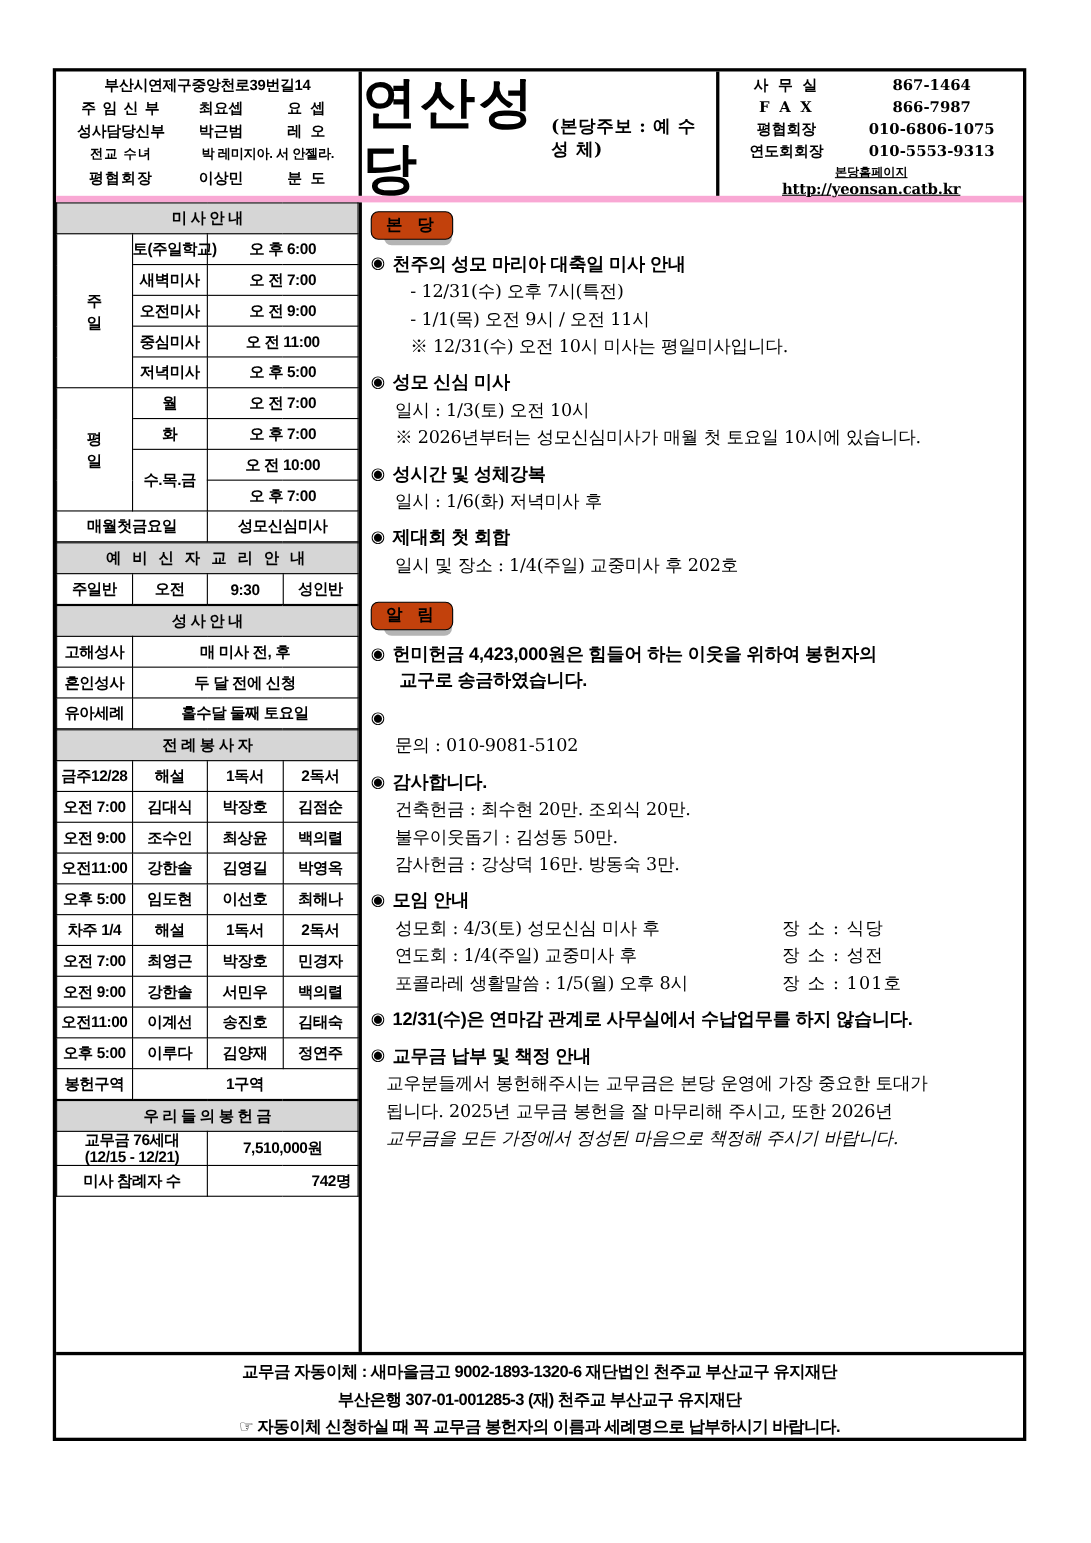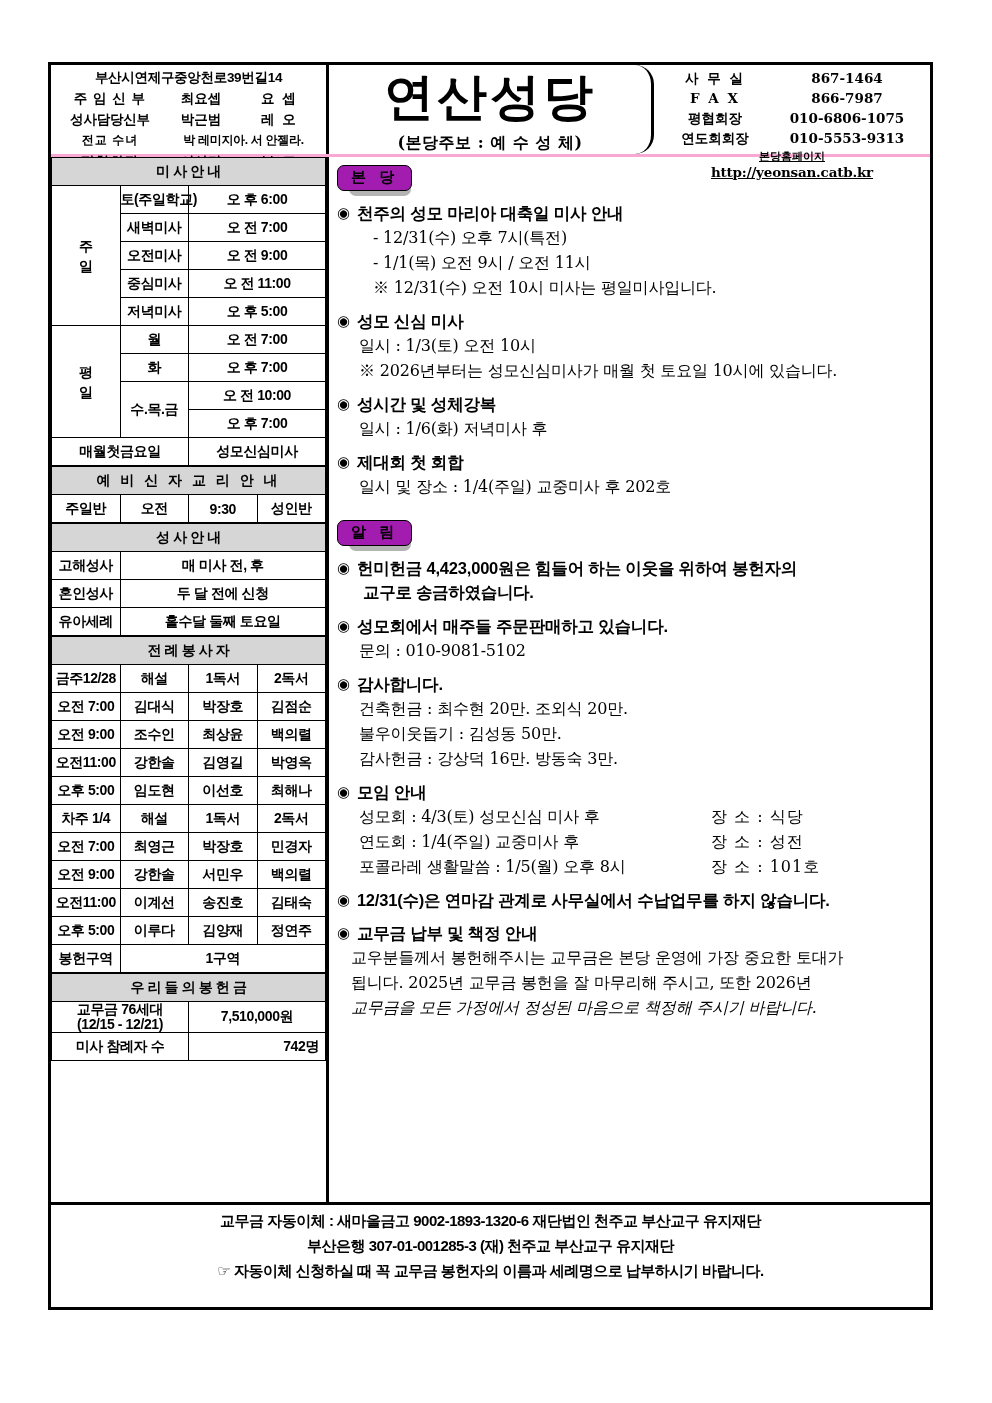--- a/index.html
+++ b/index.html
@@ -20,22 +20,22 @@
     top: 62px;
     width: 885px;
     height: 1248px;
     border: 3px solid #000;
     box-sizing: border-box;
   }
 
   
   .masthead {
     display: flex;
-    height: 92px;
-    border-bottom: 3px solid #f9a8d4;
+    height: 119px;
+    border-bottom: 6px solid #f9a8d4;
     box-sizing: border-box;
   }
   .mh-left {
     width: 278px;
     border-right: 3px solid #000;
     box-sizing: border-box;
     padding: 4px 4px 0 4px;
     display: flex;
     flex-direction: column;
     align-items: center;
@@ -60,25 +60,24 @@
   .mh-name { width: 72px; text-align: center; }
   .mh-bap  { flex: 1; text-align: center; letter-spacing: 2px;}
   .mh-row.small { font-size: 12px; }
   .mh-row.small .mh-name { width: auto; flex:1; text-align:center; letter-spacing:-0.3px;}
 
   .mh-center {
     flex: 1;
     border-right: 3px solid #000;
     box-sizing: border-box;
     display: flex;
-    flex-direction: column;
+    flex-direction: row;
     align-items: center;
     justify-content: center;
     padding-top: 2px;
-    border-radius: 19px;
   }
   .mh-title {
     font-size: 50px;
     font-weight: bold;
     letter-spacing: 3px;
     line-height: 60px;
     font-family: "DejaVu Sans", sans-serif;
   }
   .mh-sub {
     font-size: 16px;
@@ -163,21 +162,21 @@
   
   .tab {
     display: inline-block;
     position: relative;
     margin-bottom: 10px;
   }
   .tab-box {
     display: inline-block;
     border: 1.5px solid #000;
     border-radius: 7px;
-    background: #a21caf;
+    background: #c2410c;
     padding: 2px 13px 3px 13px;
     font-size: 15px;
     font-weight: bold;
     letter-spacing: 4px;
     font-family: "DejaVu Serif", serif;
     position: relative;
     z-index: 2;
   }
   .tab-shadow {
     position: absolute;
@@ -533,21 +532,20 @@
           <span class="bullet">◉</span>
           <span>헌미헌금 4,423,000원은 힘들어 하는 이웃을 위하여 봉헌자의</span>
         </div>
         <div class="bold-body head-cont">교구로 송금하였습니다.</div>
       </div>
 
       
       <div class="item">
         <div class="item-head">
           <span class="bullet">◉</span>
-          <span>성모회에서 매주들 주문판매하고 있습니다.</span>
         </div>
         <div class="sub">문의 : 010-9081-5102</div>
       </div>
 
       
       <div class="item">
         <div class="item-head">
           <span class="bullet">◉</span>
           <span>감사합니다.</span>
         </div>

